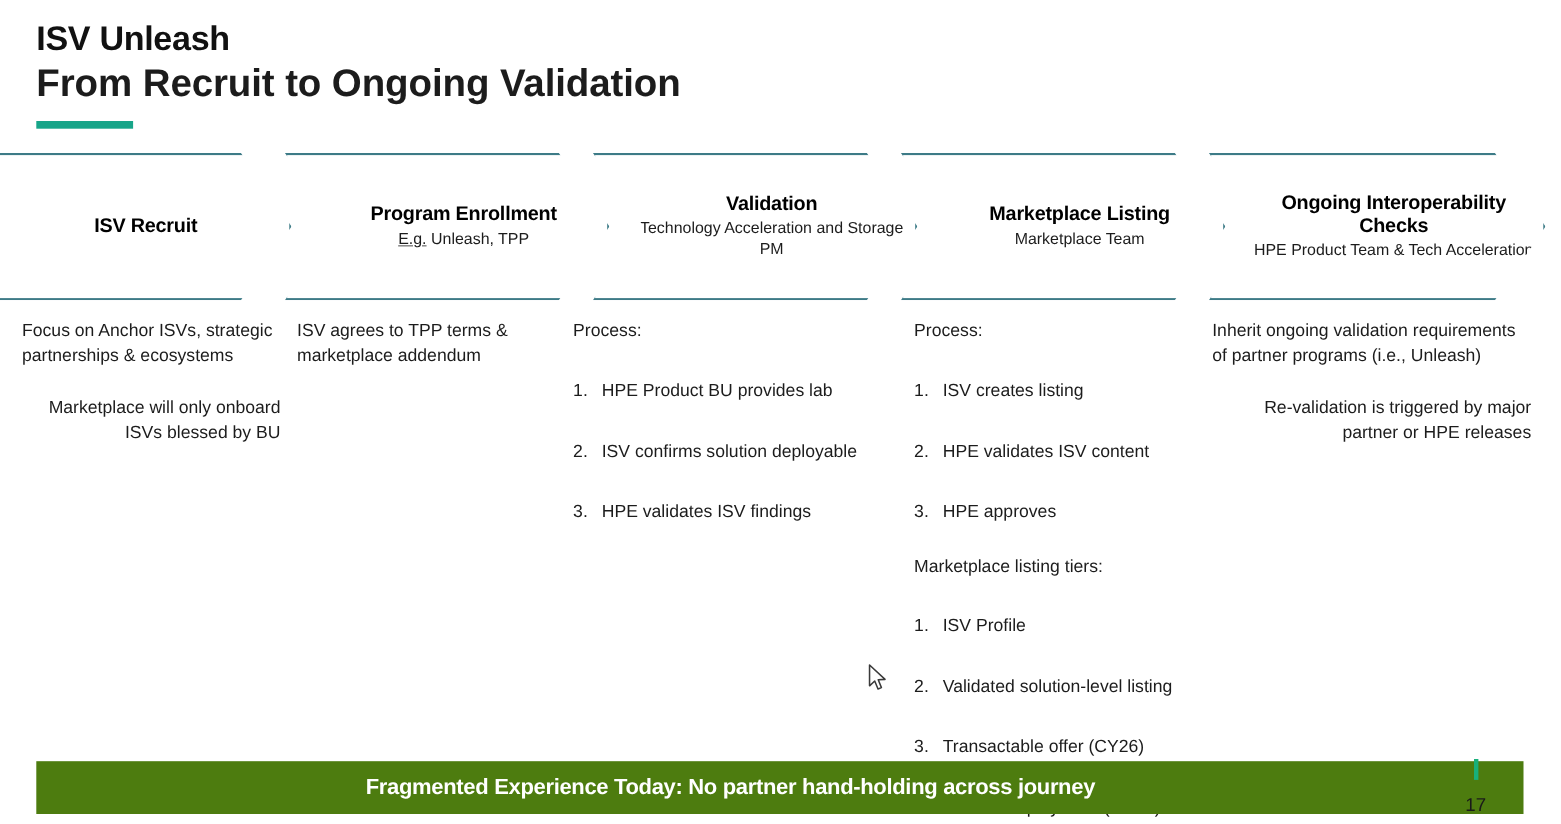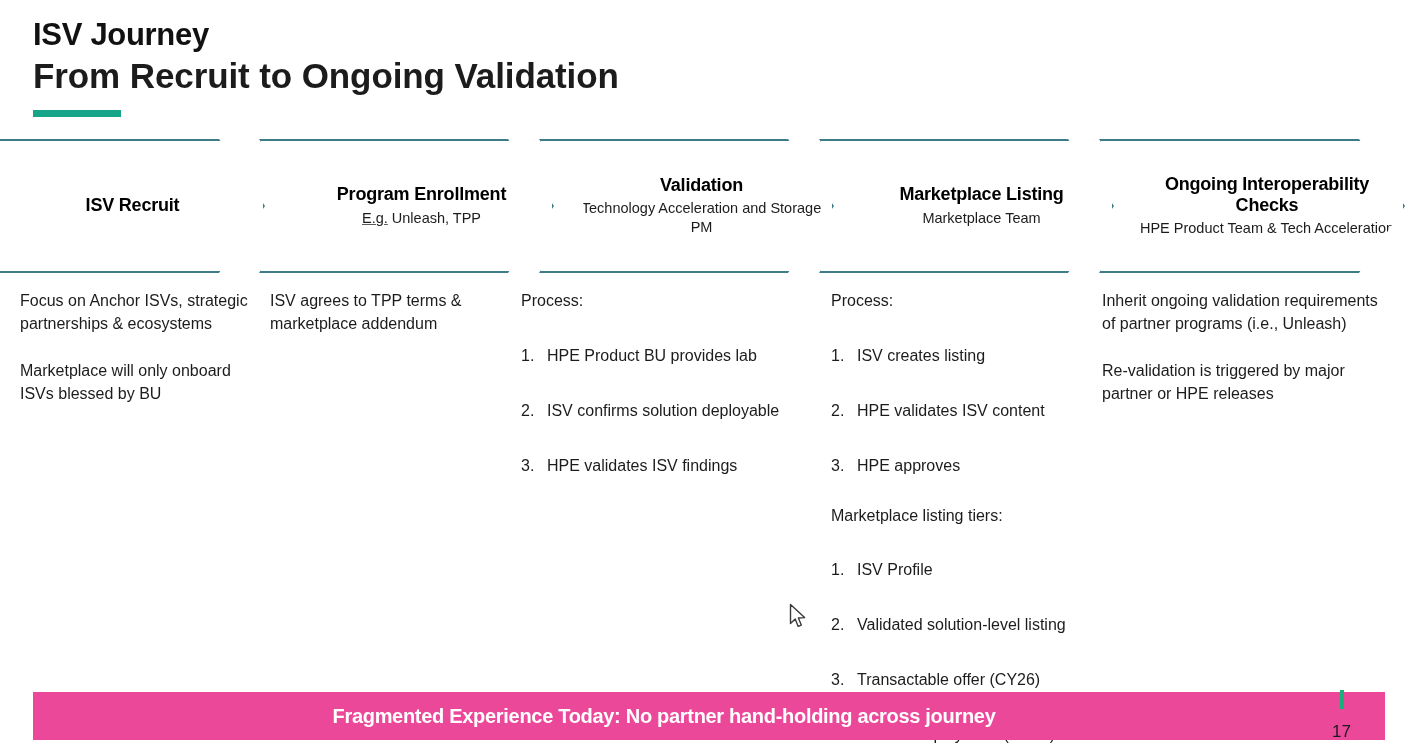--- a/index.html
+++ b/index.html
@@ -106,20 +106,21 @@
     top: 0;
     font-size: 16px;
     line-height: 1.43;
     color: #1c1c1c;
   }
   .para {
     margin: 0 0 0 0;
   }
   .para + .para {
     margin-top: 24px;
+    text-align: right;
   }
   .list-head {
     margin: 0;
   }
   ol.num-list {
     list-style: none;
     margin: 4px 0 0 0;
     padding: 0;
     counter-reset: item;
   }
@@ -197,21 +198,21 @@
     top: 603px;
     width: 20px;
     height: 28px;
     pointer-events: none;
   }
 </style>
 </head>
 <body>
 
 <div id="title-block">
-  <div id="page-title">ISV Journey</div>
+  <div id="page-title">ISV Unleash</div>
   <div id="page-subtitle">From Recruit to Ongoing Validation</div>
 </div>
 <div id="accent-bar" style="background: rgb(23, 165, 137);"></div>
 
 <div id="chevron-band">
 
   <div class="chevron" style="left: -30px; width: 295px; border-color: rgb(61, 123, 135);">
     <div class="chev-inner">
       <div class="chev-title">ISV Recruit</div>
     </div>
@@ -284,21 +285,21 @@
     </ol>
   </div>
 
   <div class="column" style="left:1102px; width:290px;">
     <p class="para">Inherit ongoing validation requirements of partner programs (i.e., Unleash)</p>
     <p class="para">Re-validation is triggered by major partner or HPE releases</p>
   </div>
 
 </div>
 
-<div id="footer-banner" style="background: #ec4899;">
+<div id="footer-banner" style="background: #4d7c0f;">
   <div id="footer-text">Fragmented Experience Today: No partner hand-holding across journey</div>
   <div id="page-number-group">
     <span id="page-tick" style="background: rgb(24, 176, 123);"></span>
     <span id="page-number">17</span>
   </div>
 </div>
 
 <div id="mouse-cursor">
   <svg width="20" height="28" viewBox="0 0 20 28">
     <path d="M1.5 1.5 L1.5 20.5 L6.2 16.1 L9.2 23.4 L12.3 22.1 L9.4 15.0 L15.6 14.6 Z" fill="#ffffff" stroke="#3a3a3a" stroke-width="1.4" stroke-linejoin="round"></path>

